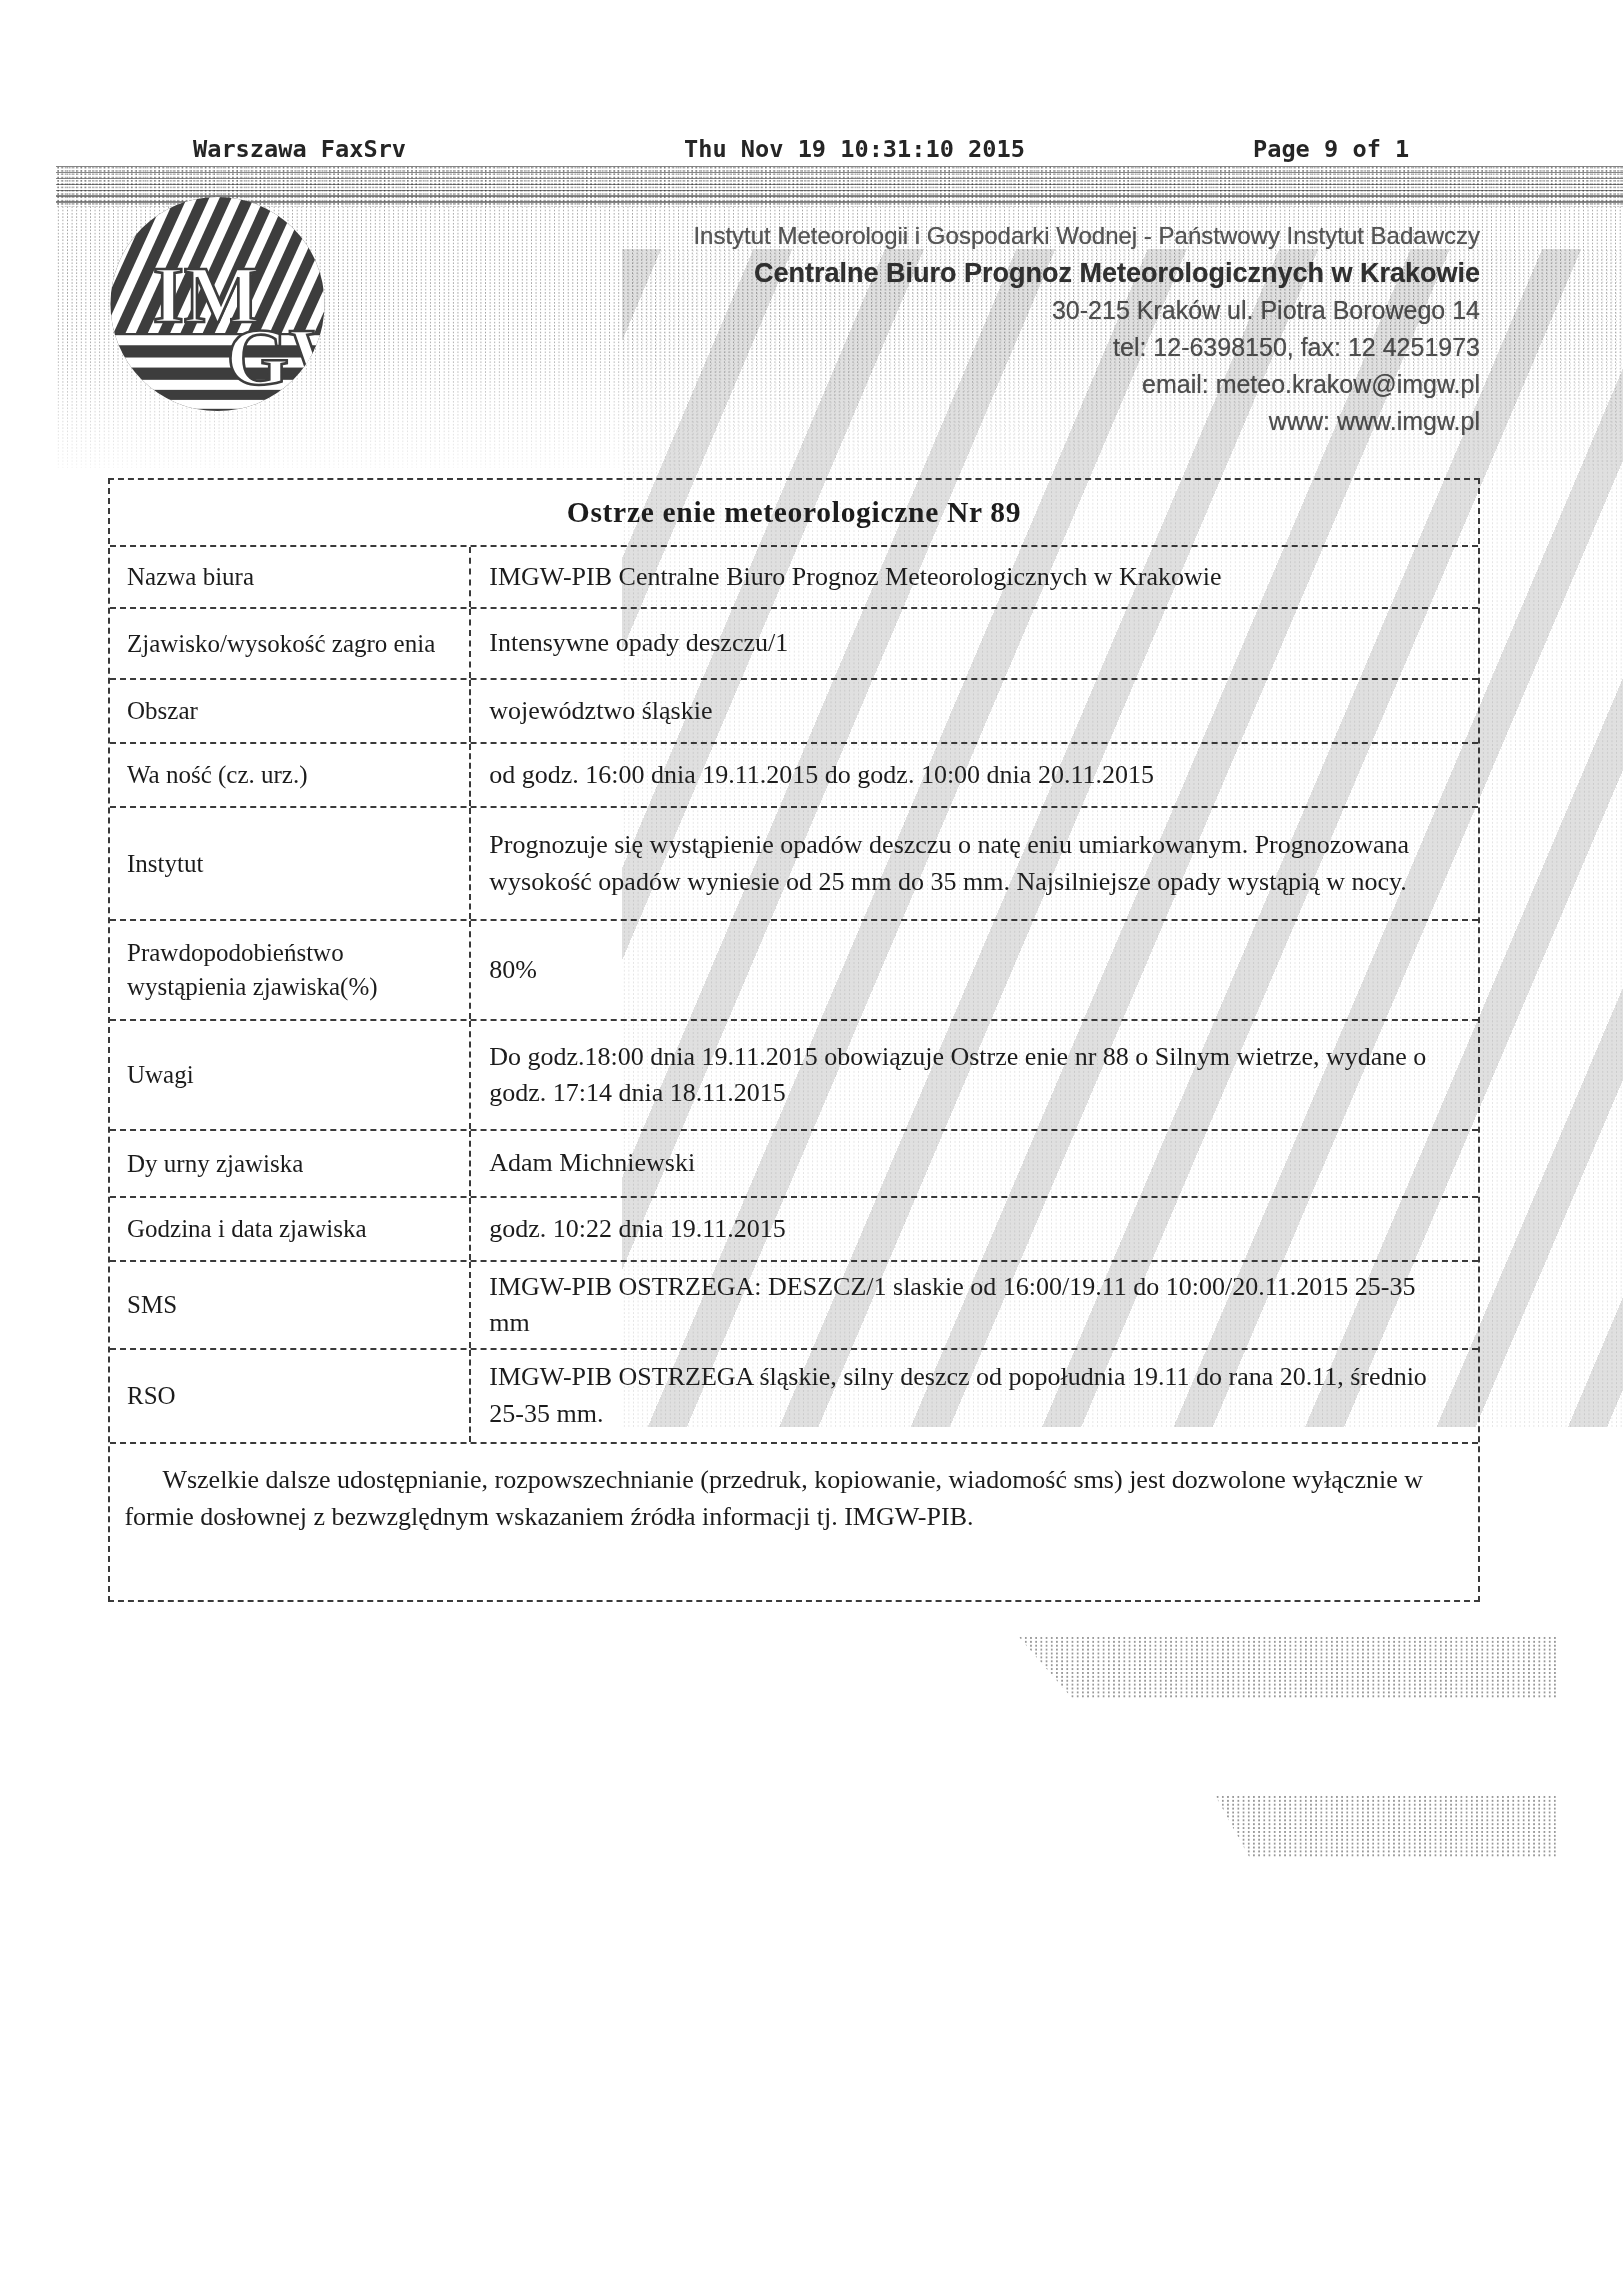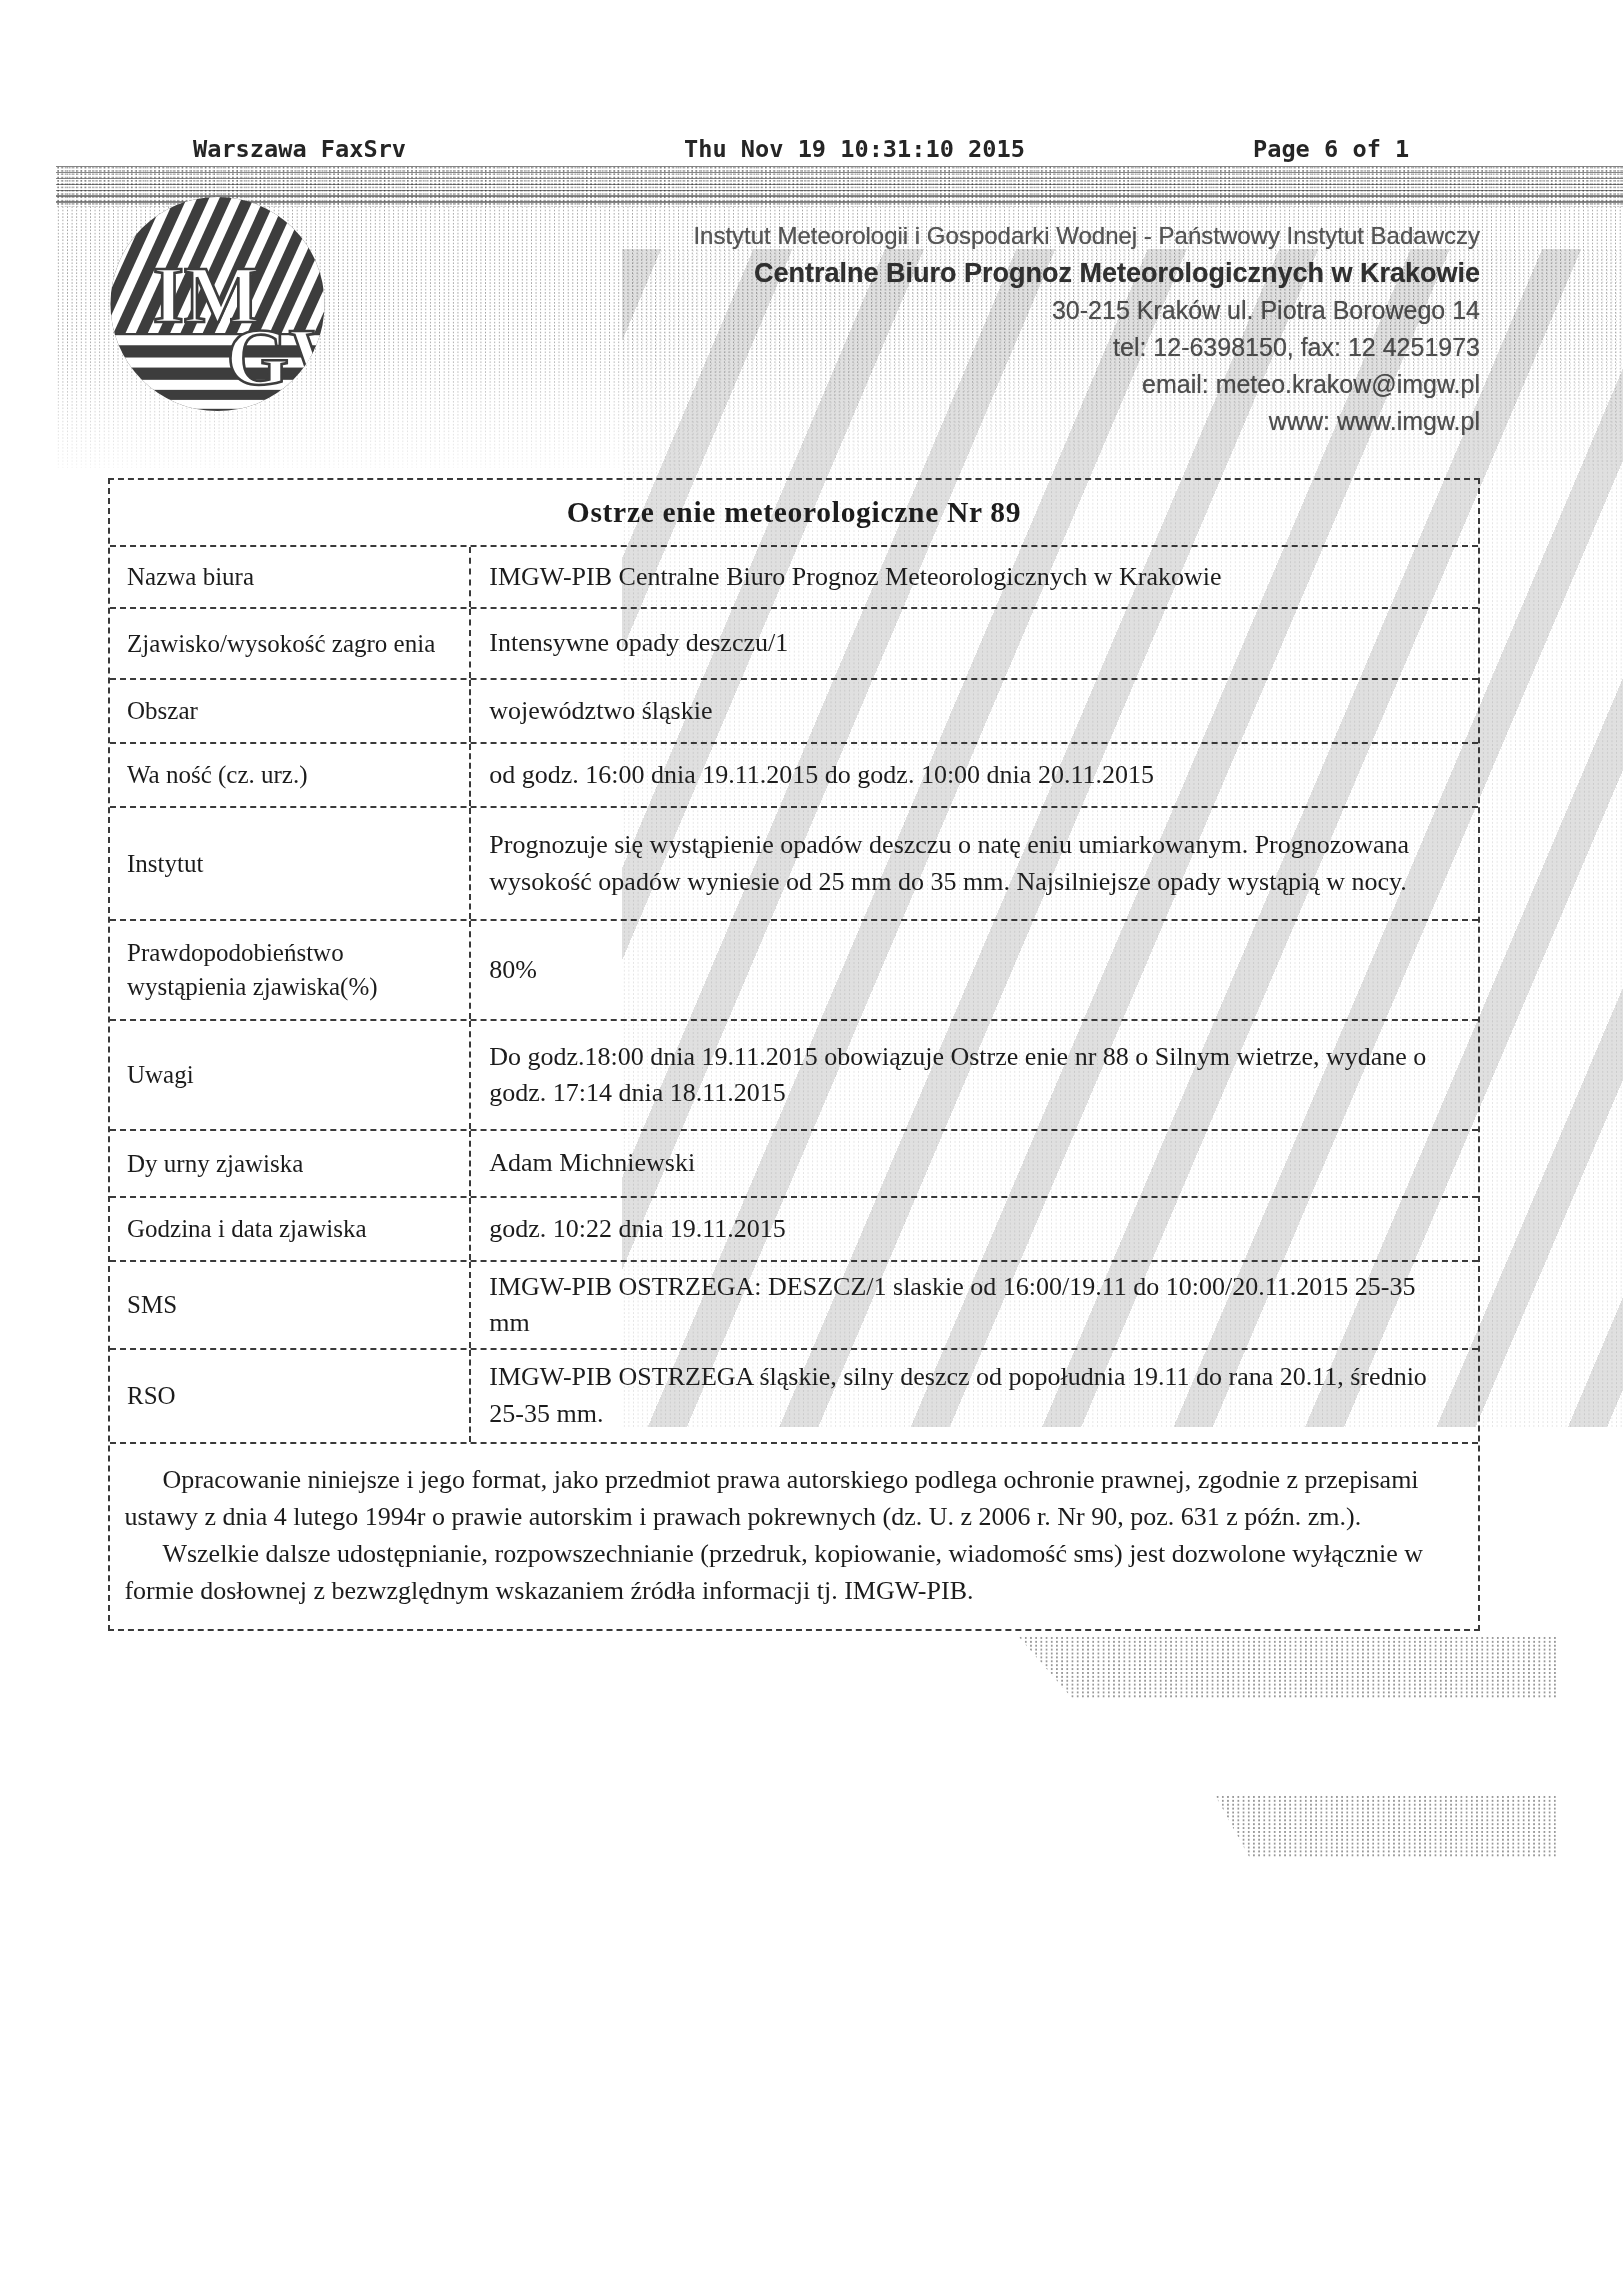--- a/index.html
+++ b/index.html
@@ -66,21 +66,21 @@
   .copyright p{margin:0;text-indent:38px;}
 </style>
 </head>
 <body>
 
 <div id="page">
 
   <div class="faxhdr">
     <span class="sender">Warszawa FaxSrv</span>
     <span class="dt">Thu Nov 19 10:31:10 2015</span>
-    <span class="pg">Page 6 of 1</span>
+    <span class="pg">Page 9 of 1</span>
   </div>
 
   <div class="band-main"></div>
   <div class="band-top"></div>
 
   <svg class="logo" viewBox="0 0 100 100">
     <defs>
       <clipPath id="cclip">
           <circle cx="50" cy="50" r="48"></circle>
         </clipPath>
@@ -165,21 +165,20 @@
     <div class="trow r9">
       <div class="tlabel">SMS</div>
       <div class="tvalue">IMGW-PIB OSTRZEGA: DESZCZ/1 slaskie od 16:00/19.11 do 10:00/20.11.2015 25-35 mm</div>
     </div>
     <div class="trow r10">
       <div class="tlabel">RSO</div>
       <div class="tvalue">IMGW-PIB OSTRZEGA śląskie, silny deszcz od popołudnia 19.11 do rana 20.11, średnio 25-35 mm.</div>
     </div>
 
     <div class="copyright">
-      <p>Opracowanie niniejsze i jego format, jako przedmiot prawa autorskiego podlega ochronie prawnej, zgodnie z przepisami ustawy z dnia 4 lutego 1994r o prawie autorskim i prawach pokrewnych (dz. U. z 2006 r. Nr 90, poz. 631 z późn. zm.).</p>
       <p>Wszelkie dalsze udostępnianie, rozpowszechnianie (przedruk, kopiowanie, wiadomość sms) jest dozwolone wyłącznie w formie dosłownej z bezwzględnym wskazaniem źródła informacji tj. IMGW-PIB.</p>
     </div>
   </div>
 
   <div class="noise-diag"></div>
   <div class="noise-patch patch-a"></div>
   <div class="noise-patch patch-b"></div>
 
 </div>
 

